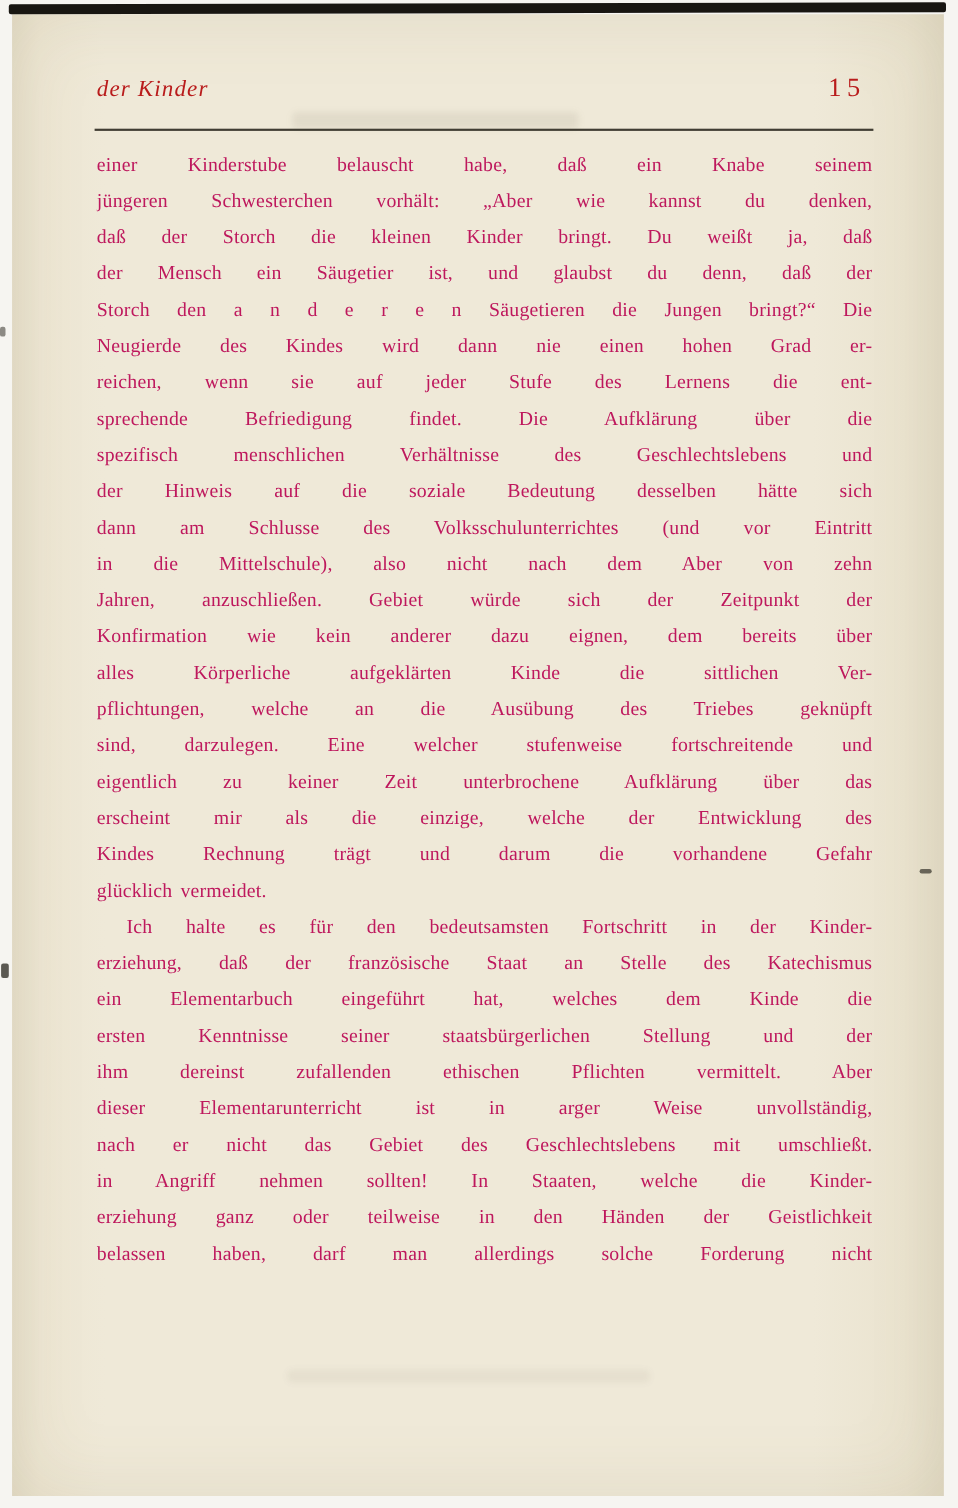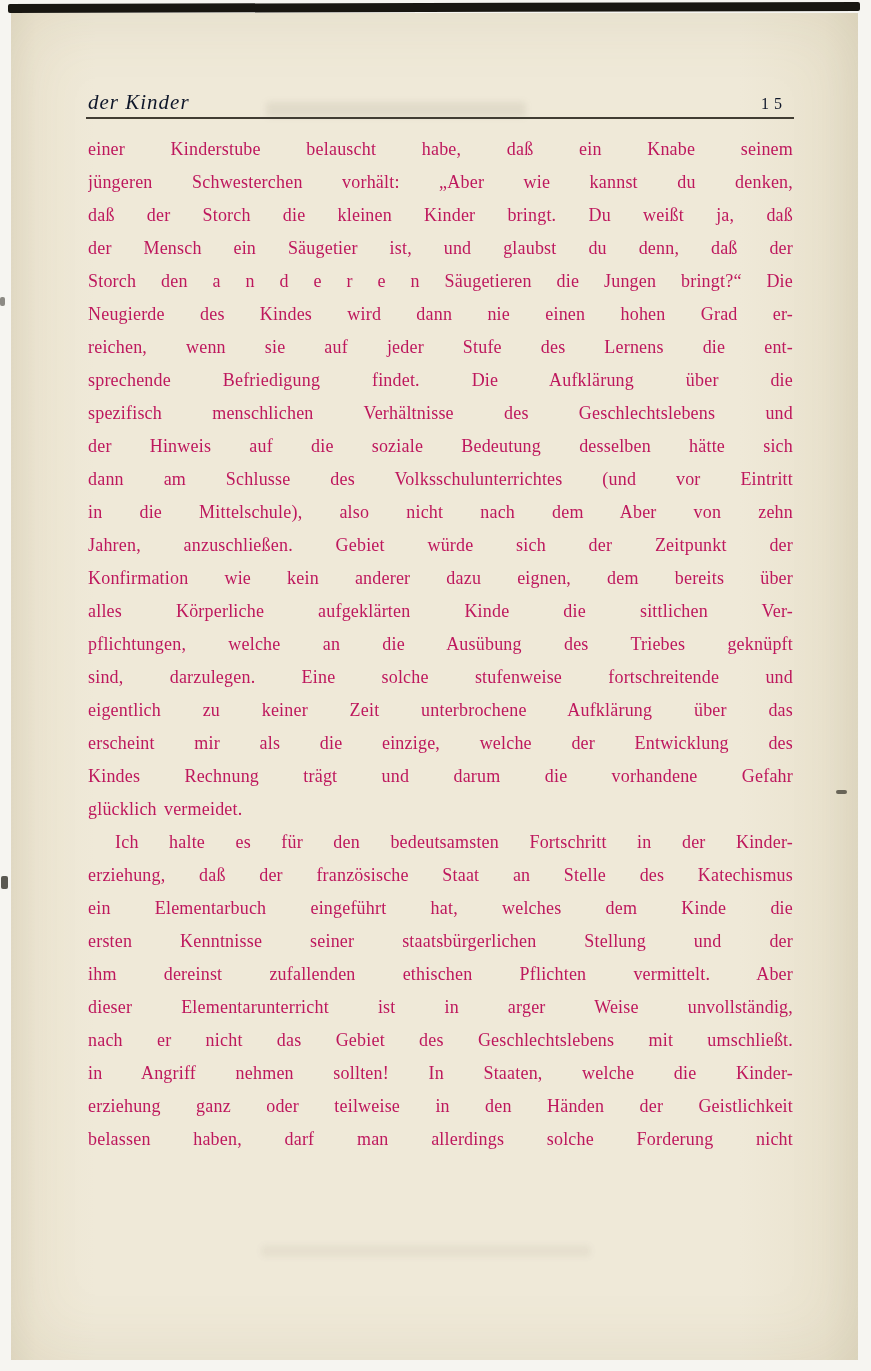--- a/index.html
+++ b/index.html
@@ -18,33 +18,33 @@
   }
   .top-band {
     position: absolute;
     left: 8px; top: 3px; width: 852px; height: 9px;
     background: #181611;
     border-radius: 2px;
     transform: rotate(-0.12deg);
   }
   .running-header {
     position: absolute;
-    left: 88px; right: 84px; top: 92px;
+    left: 88px; right: 84px; top: 68px;
     display: flex; justify-content: space-between; align-items: baseline;
-    color: #0f172a;
+    color: #b91c1c;
     line-height: 1;
     text-align: right;
   }
   .running-title {
     font-style: italic;
     font-size: 21px;
     letter-spacing: 1px;
   }
   .page-number {
-    font-size: 16px;
+    font-size: 24px;
     letter-spacing: 5px;
   }
   .header-rule {
     position: absolute;
     left: 86px; top: 117px; width: 708px; height: 2px;
     background: #413d33;
   }
   .text-block {
     position: absolute;
     left: 88px; top: 133px; width: 705px;
@@ -113,21 +113,21 @@
       <div class="line">reichen, wenn sie auf jeder Stufe des Lernens die ent-</div>
       <div class="line">sprechende Befriedigung findet. Die Aufklärung über die</div>
       <div class="line">spezifisch menschlichen Verhältnisse des Geschlechtslebens und</div>
       <div class="line">der Hinweis auf die soziale Bedeutung desselben hätte sich</div>
       <div class="line">dann am Schlusse des Volksschulunterrichtes (und vor Eintritt</div>
       <div class="line">in die Mittelschule), also nicht nach dem Aber von zehn</div>
       <div class="line">Jahren, anzuschließen. Gebiet würde sich der Zeitpunkt der</div>
       <div class="line">Konfirmation wie kein anderer dazu eignen, dem bereits über</div>
       <div class="line">alles Körperliche aufgeklärten Kinde die sittlichen Ver-</div>
       <div class="line">pflichtungen, welche an die Ausübung des Triebes geknüpft</div>
-      <div class="line">sind, darzulegen. Eine solche stufenweise fortschreitende und</div>
+      <div class="line">sind, darzulegen. Eine welcher stufenweise fortschreitende und</div>
       <div class="line">eigentlich zu keiner Zeit unterbrochene Aufklärung über das</div>
       <div class="line">erscheint mir als die einzige, welche der Entwicklung des</div>
       <div class="line">Kindes Rechnung trägt und darum die vorhandene Gefahr</div>
       <div class="line line-last">glücklich vermeidet.</div>
     </div>
     <div class="paragraph">
       <div class="line line-indent">Ich halte es für den bedeutsamsten Fortschritt in der Kinder-</div>
       <div class="line">erziehung, daß der französische Staat an Stelle des Katechismus</div>
       <div class="line">ein Elementarbuch eingeführt hat, welches dem Kinde die</div>
       <div class="line">ersten Kenntnisse seiner staatsbürgerlichen Stellung und der</div>

